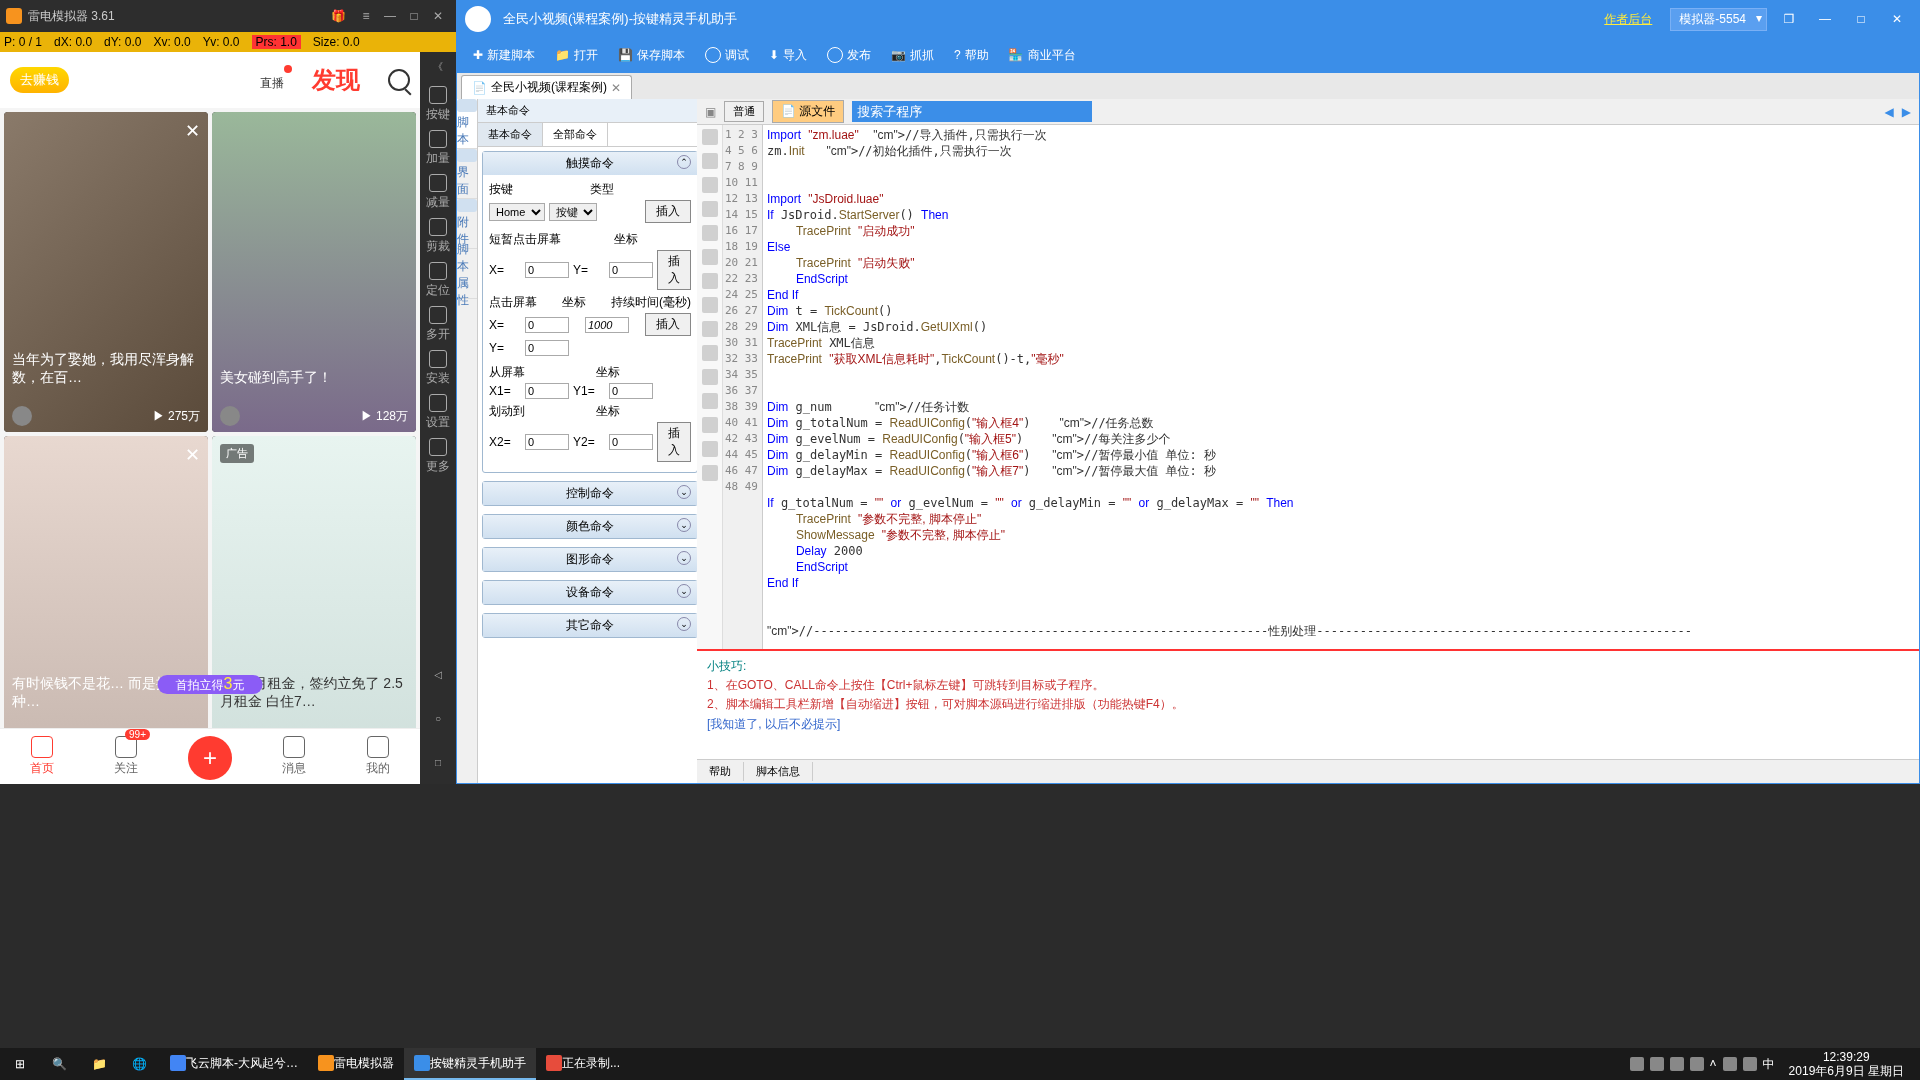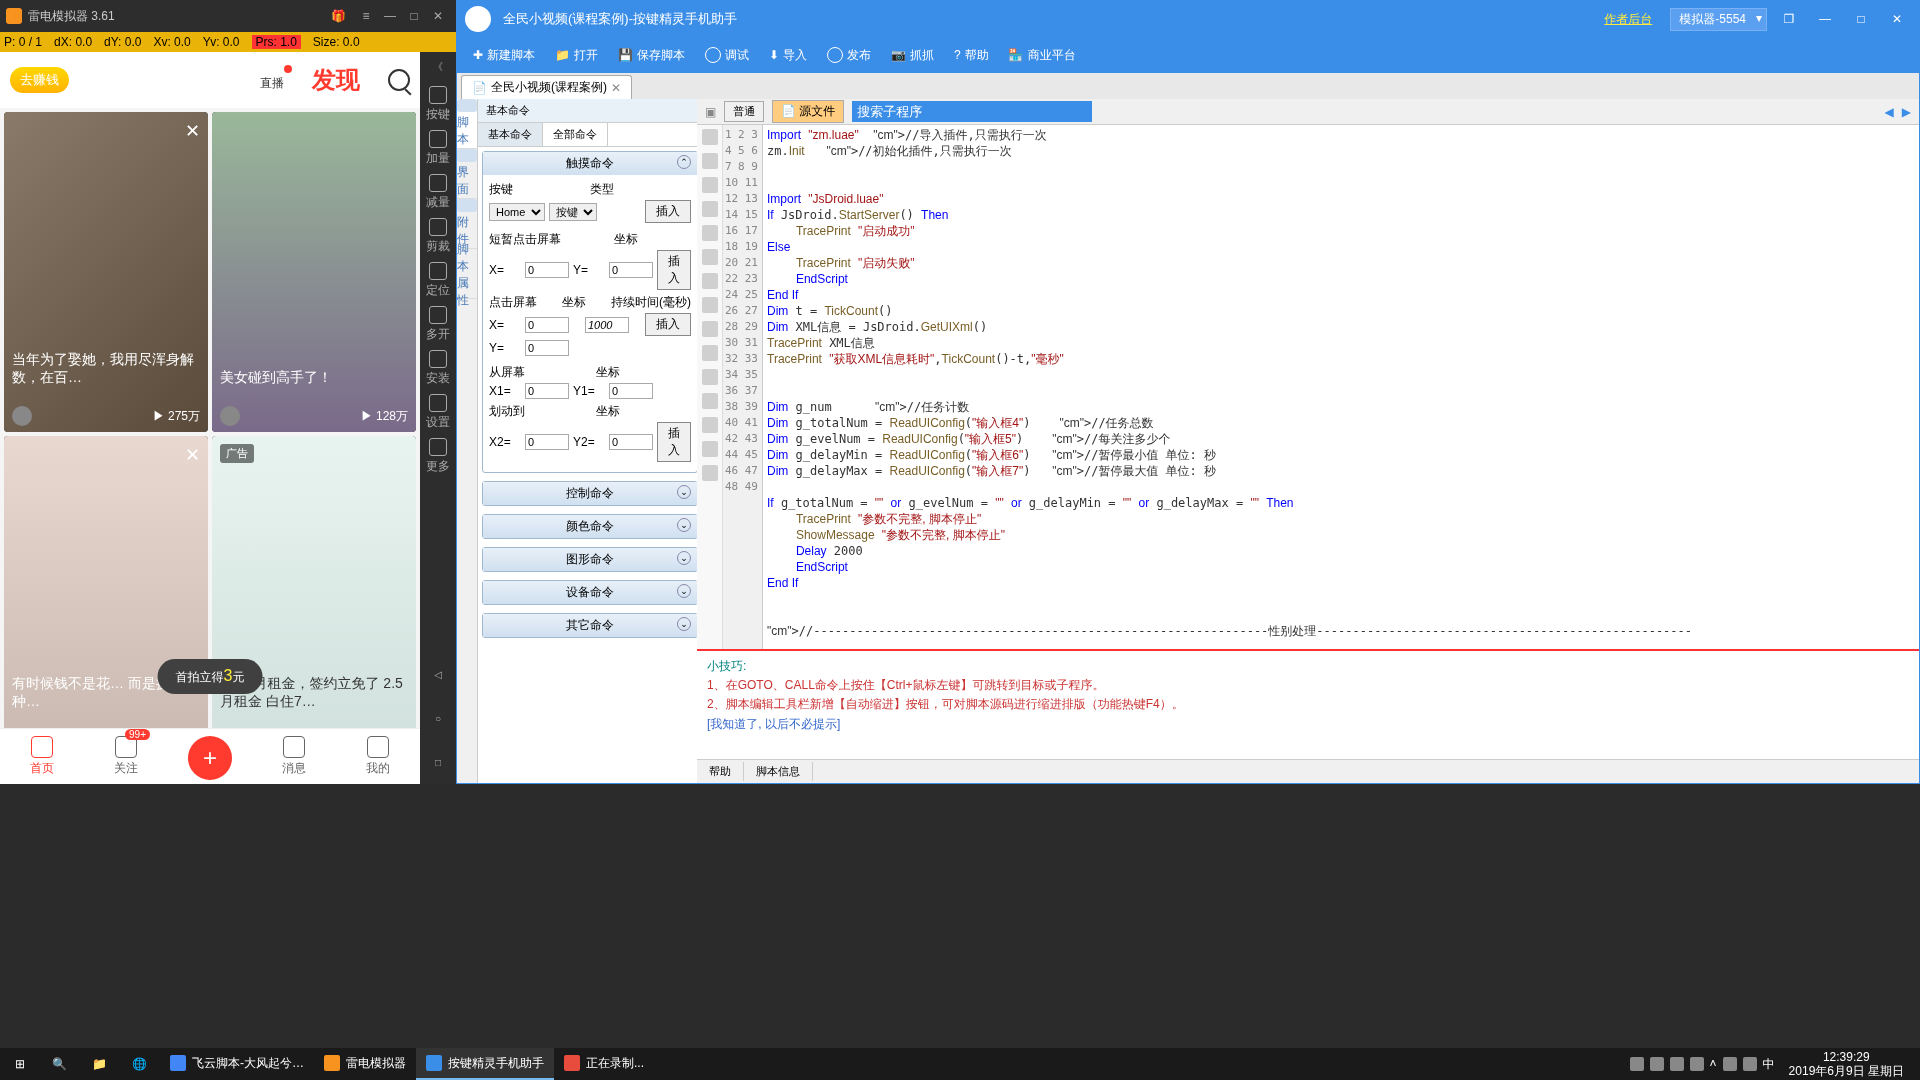--- a/index.html
+++ b/index.html
@@ -29,21 +29,21 @@
 .card{background:#333;border-radius:4px;position:relative;overflow:hidden;height:320px}
 .card .xcl{position:absolute;top:8px;right:8px;color:#fff;font-size:18px;cursor:pointer;z-index:2}
 .card .ad-tag{position:absolute;top:8px;left:8px;background:rgba(0,0,0,.5);color:#fff;padding:2px 6px;border-radius:3px;font-size:11px}
 .card .cap{position:absolute;bottom:46px;left:8px;right:8px;color:#fff;font-size:14px;line-height:1.3}
 .card .meta{position:absolute;bottom:6px;left:8px;right:8px;display:flex;align-items:center;color:#fff;font-size:11px}
 .card .av{width:20px;height:20px;border-radius:50%;background:#888;margin-right:auto}
 .card .img1{position:absolute;inset:0;background:linear-gradient(135deg,#8a7a6a,#5a4a3a)}
 .card .img2{position:absolute;inset:0;background:linear-gradient(180deg,#9ab89a 0%,#7a6a8a 100%)}
 .card .img3{position:absolute;inset:0;background:linear-gradient(180deg,#e8d8d0,#c8b8b0)}
 .card .img4{position:absolute;inset:0;background:linear-gradient(180deg,#e8f4f0,#d0e0dc)}
-.promo{position:absolute;bottom:90px;left:50%;transform:translateX(-50%);background:#404040;color:#fff;padding:8px 18px;border-radius:20px;font-size:14px;z-index:3}
+.promo{position:absolute;bottom:90px;left:50%;transform:translateX(-50%);background:#8b5cf6;color:#fff;padding:0 18px;border-radius:20px;font-size:14px;z-index:3}
 .promo .y{color:#ffeb3b;font-size:16px}
 .nav{position:absolute;bottom:0;left:0;right:0;height:56px;background:#fff;display:flex;border-top:1px solid #eee}
 .nav-i{flex:1;display:flex;flex-direction:column;align-items:center;justify-content:center;font-size:11px;color:#666;position:relative}
 .nav-i.act{color:#ff3b30}
 .nav-i .ni{width:22px;height:22px;margin-bottom:2px;border:1.5px solid currentColor;border-radius:4px}
 .nav-add{width:44px;height:44px;background:#ff3b30;border-radius:50%;color:#fff;font-size:24px;display:flex;align-items:center;justify-content:center;margin-top:2px}
 .badge{position:absolute;top:0;right:18px;background:#ff3b30;color:#fff;border-radius:8px;padding:0 4px;font-size:10px}
 
 .ide{position:absolute;left:456px;top:0;right:0;height:784px;background:#fff;display:flex;flex-direction:column;border:1px solid #3b8ee8}
 .ide-title{height:36px;background:#3b8ee8;display:flex;align-items:center;color:#fff;padding:0 8px}
@@ -98,21 +98,21 @@
 .code .fn{color:#795e26}
 .tips{height:110px;border-top:2px solid #ff3333;background:#fff;padding:6px 10px;font-size:11px;line-height:1.6;overflow:auto}
 .tips .t1{color:#008080}
 .tips .t2{color:#cc3333}
 .tips .t3{color:#3366cc}
 .btm-tabs{height:24px;background:#f0f0f0;border-top:1px solid #ccc;display:flex;align-items:center}
 .btm-tab{padding:2px 12px;font-size:11px;border-right:1px solid #ccc;cursor:pointer}
 
 .taskbar{position:absolute;left:0;right:0;bottom:0;height:32px;background:#1a1a1a;display:flex;align-items:center}
 .tb-btn{width:40px;height:32px;display:flex;align-items:center;justify-content:center;color:#fff;cursor:pointer}
-.tb-app{height:32px;padding:0 10px;display:flex;align-items:center;color:#fff;font-size:11px;gap:6px;cursor:pointer;border-bottom:2px solid transparent}
+.tb-app{height:32px;padding:0 10px;display:flex;align-items:center;color:#fff;font-size:11px;cursor:pointer;border-bottom:2px solid transparent}
 .tb-app.act{background:#333;border-bottom-color:#76b9ed}
 .tb-app .ai{width:16px;height:16px;background:#f7931e;border-radius:2px}
 .tray{margin-left:auto;display:flex;align-items:center;color:#fff;font-size:11px;padding:0 8px;gap:6px}
 .tray .ti{width:14px;height:14px;background:#888;border-radius:2px}
 .clock{text-align:center;line-height:1.2;padding:0 8px}
 </style>
 </head>
 <body>
 
 <div class="emu">

